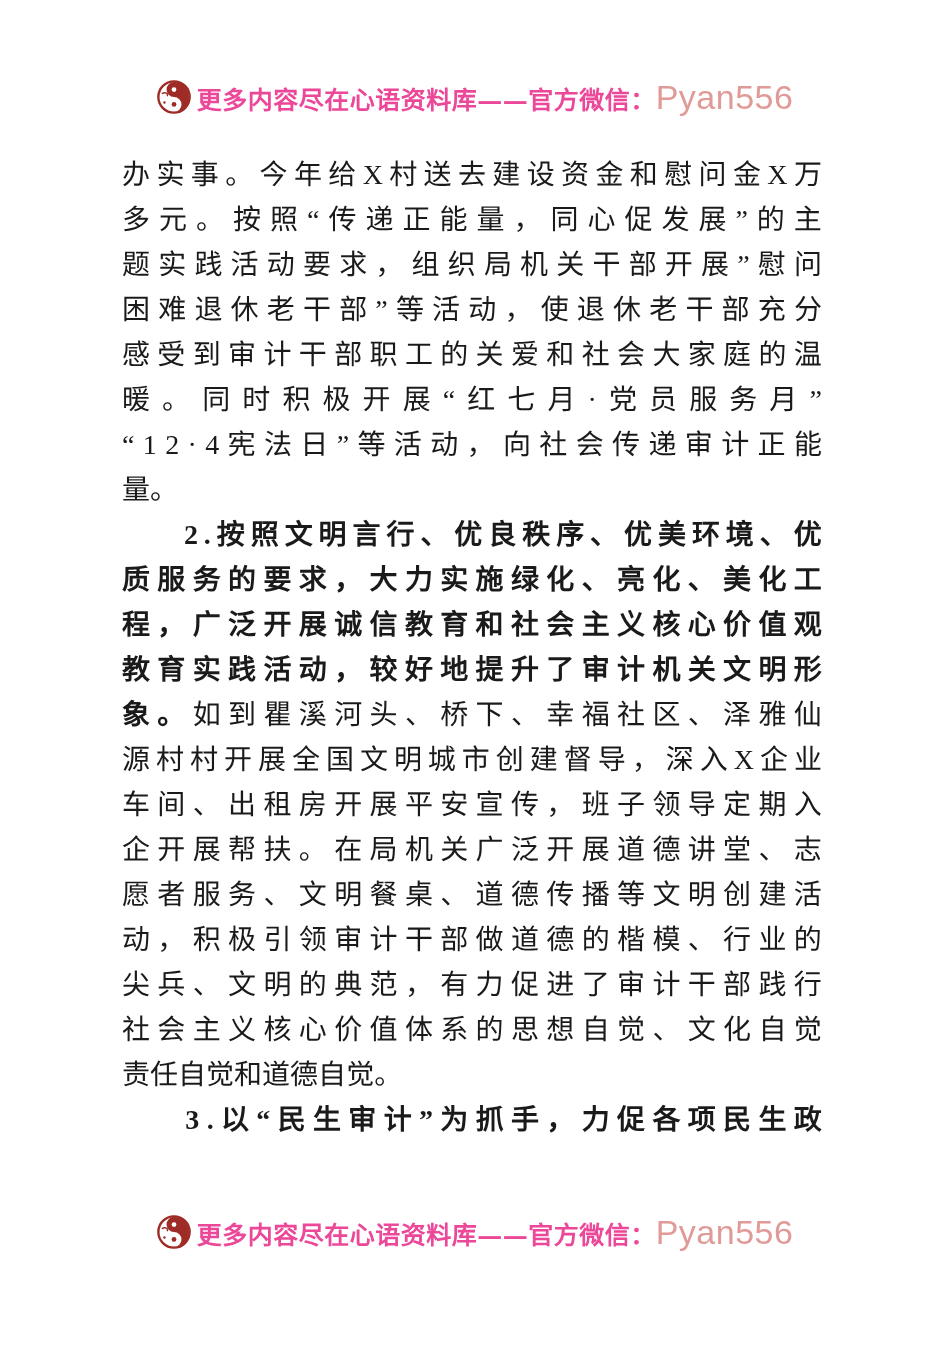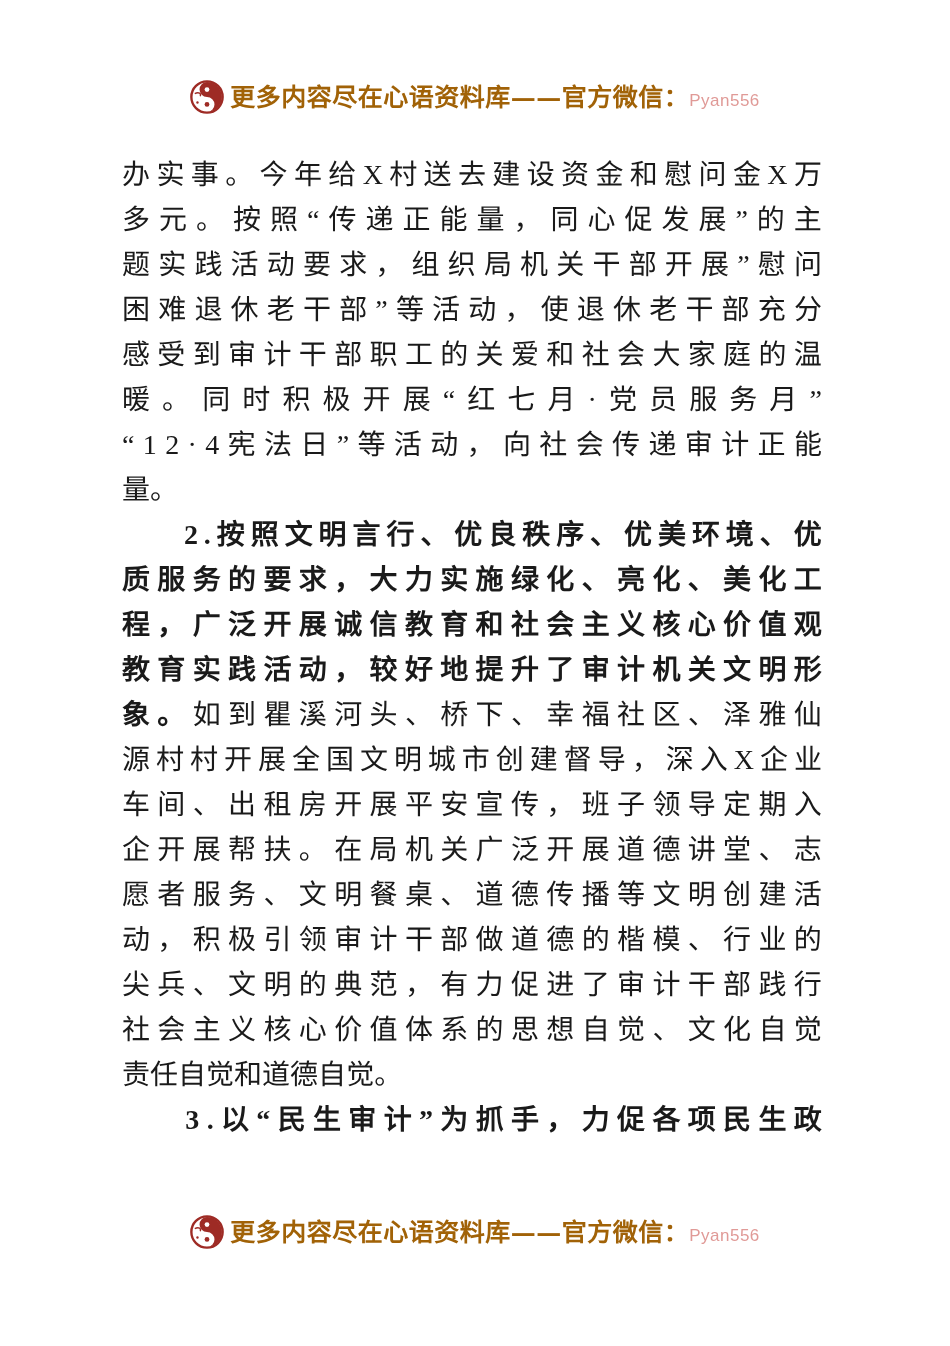--- a/index.html
+++ b/index.html
@@ -45,26 +45,26 @@
 
   .wm-text {
     font-family: "DejaVu Serif", "Liberation Serif", serif;
     font-size: 25px;
     font-weight: 700;
     letter-spacing: 0.5px;
     color: #d98a86;
     white-space: nowrap;
     line-height: 1;
   }
-  .wm-text .wm-han { color: #a16207; }
+  .wm-text .wm-han { color: #ec4899; }
   .wm-text .wm-id  {
     font-family: "Liberation Sans", "DejaVu Sans", sans-serif;
     font-weight: 400;
     color: #e09a97;
-    font-size: 17px;
+    font-size: 34px;
   }
 
   
   .content {
     position: absolute;
     left: 122px;
     top: 152px;
     width: 700px;
   }
 

